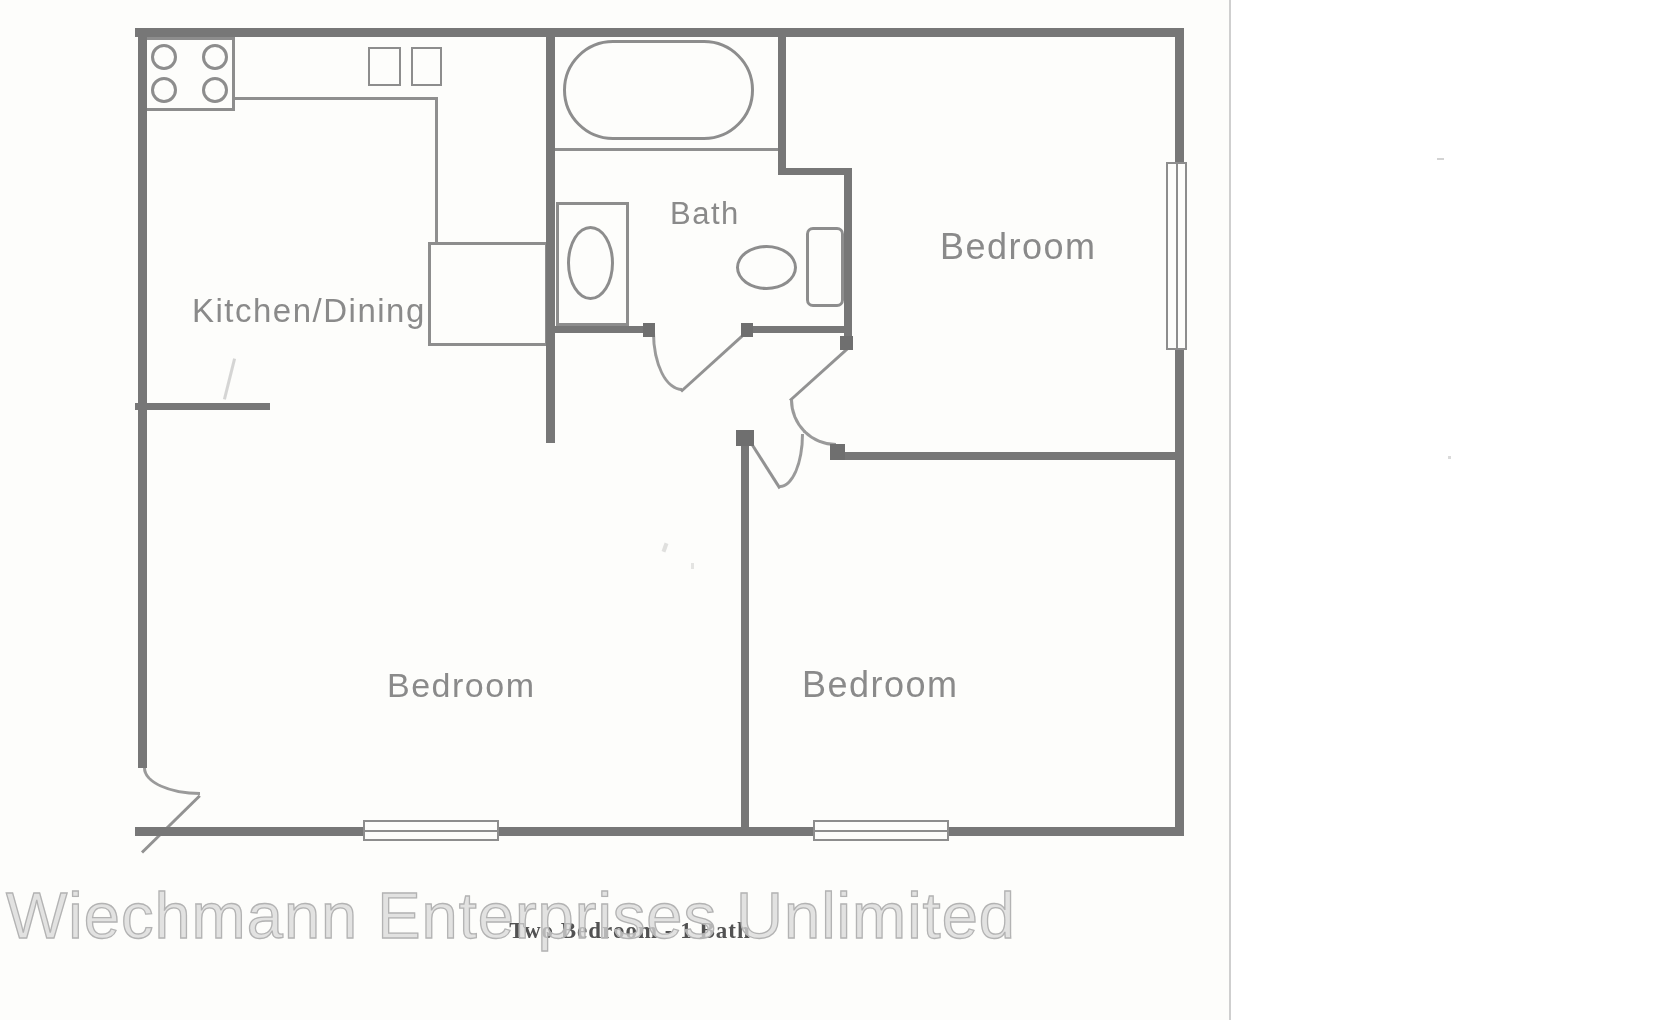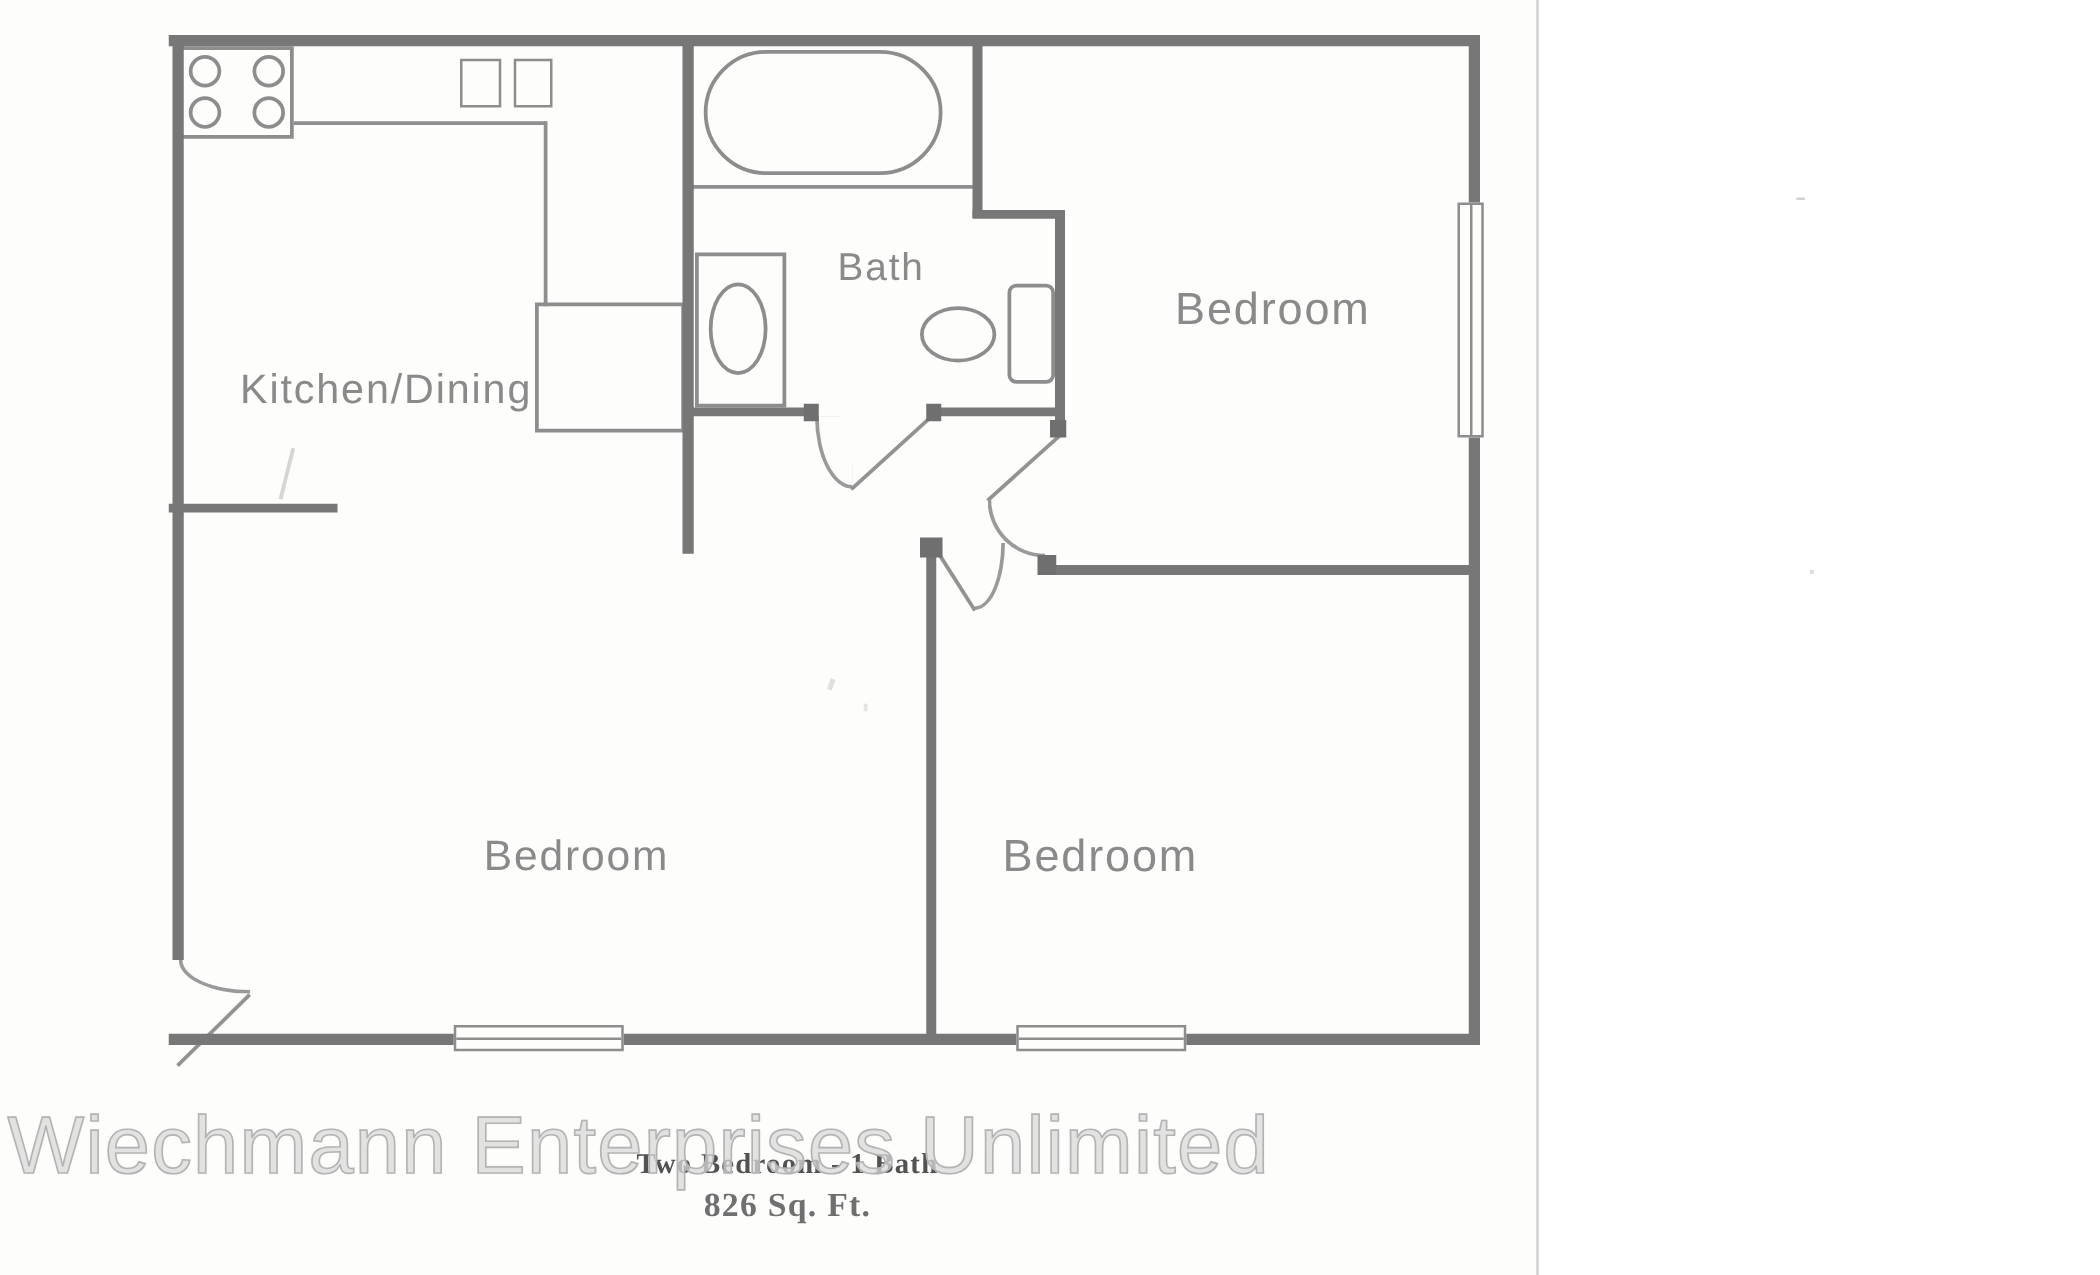--- a/index.html
+++ b/index.html
@@ -120,21 +120,20 @@
 
     <div class="lbl" style="left:192px;top:252px;font-size:33px;margin-top:40px;">Kitchen/Dining</div>
     <div class="lbl" style="left:670px;top:196px;font-size:31px;text-align:right;">Bath</div>
     <div class="lbl" style="left:940px;top:226px;font-size:36px;">Bedroom</div>
     <div class="lbl" style="left:387px;top:666px;font-size:34px;">Bedroom</div>
     <div class="lbl" style="left:802px;top:664px;font-size:36px;">Bedroom</div>
   </div>
 
   <div class="caption">
     <div class="cap1">Two Bedroom - 1 Bath</div>
-    <div class="cap2">826 Sq. Ft.</div>
   </div>
 </div>
 
 <div class="watermark">Wiechmann Enterprises Unlimited</div>
 
 <div class="scan-divider"></div>
 <div class="speck" style="left:1437px;top:158px;width:7px;height:2px;opacity:.6;"></div>
 <div class="speck" style="left:1448px;top:456px;width:3px;height:3px;opacity:.5;"></div>
 
 </body></html>

